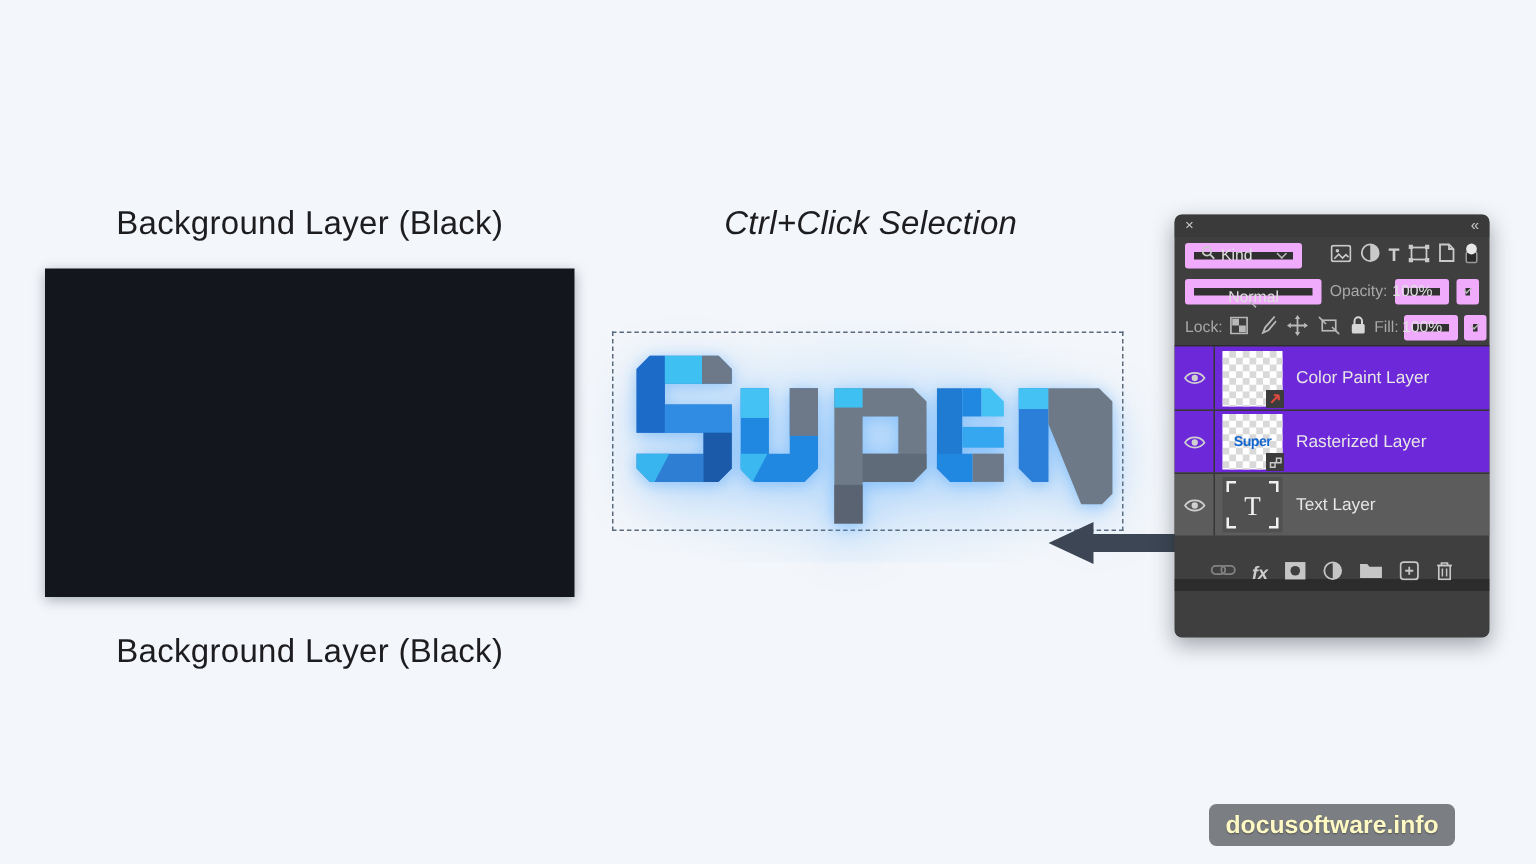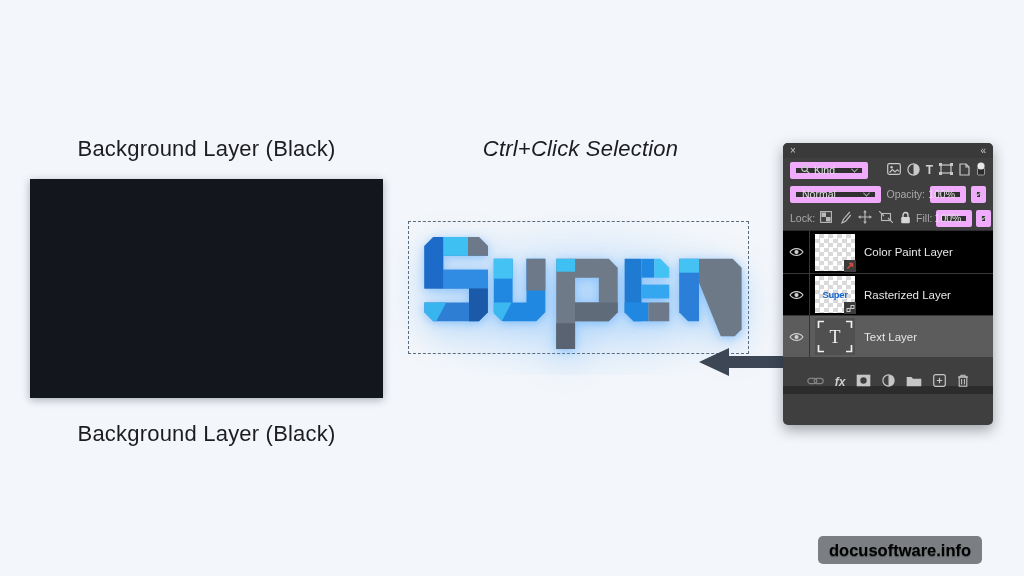--- a/index.html
+++ b/index.html
@@ -38,55 +38,55 @@
   #panel-tabrow { height:23px; background:#2e2e2e; display:flex; align-items:flex-end; }
   #layers-tab { height:21px; background:#464646; padding:0 11px; display:flex; align-items:center;
     font-weight:bold; font-size:11.5px; color:#ececec; border-radius:2px 2px 0 0; }
   #panel-menu { margin-left:auto; margin-right:8px; margin-bottom:6px; }
 
   .panel-row { height:24px; display:flex; align-items:center; padding:0 7px; gap:5px; }
   .darkbox { background:#303030; border:6px solid #f0abfc; border-radius:2px; height:17px;
     display:flex; align-items:center; color:#e0e0e0; }
   #kind-select { width:78px; padding:0 5px; gap:4px; }
   #kind-select .grow { flex:1; font-size:10.5px; }
-  #blend-select { width:106px; padding:0 6px; }
+  #blend-select { width:106px; padding:0 6px;flex-direction:column; }
   #blend-select .grow { flex:1; font-size:10.5px; }
   .value-box { width:36px; padding:0 5px; justify-content:flex-end; font-size:10.5px; }
   .chev-box { width:15px; justify-content:center; }
   .chev { width:5px; height:5px; border-right:1.4px solid #b5b5b5; border-bottom:1.4px solid #b5b5b5;
     transform:rotate(45deg) translate(-1px,-1px); display:inline-block; }
   .dim-label { color:#a9a9a9; font-size:10.5px; }
   .icon-group { margin-left:auto; display:flex; align-items:center; gap:6px; }
   .lock-icons { display:flex; align-items:center; gap:7px; }
   .push-right { margin-left:auto; display:flex; align-items:center; gap:4px; }
 
   #layers-list { border-top:1px solid #2c2c2c; }
-  .layer-row { height:42px; display:flex; align-items:center; background:#000000; border-top:1px solid #383838; }
+  .layer-row { height:42px; display:flex; align-items:center; background:#6d28d9; border-top:1px solid #383838; }
   .layer-row:first-child { border-top:none; }
   .layer-row.selected { background:#5c5c5c; }
   .eye-cell { width:27px; height:100%; display:flex; align-items:center; justify-content:center;
     border-right:1px solid #363636; }
   .thumb { width:40px; height:37px; margin-left:5px; position:relative;
     background-color:#ffffff;
     background-image:conic-gradient(#d9d9d9 90deg, transparent 90deg 180deg, #d9d9d9 180deg 270deg, transparent 270deg);
     background-size:9px 9px; display:flex; align-items:center; justify-content:center; }
   .thumb.dark { background:#505050; }
   .thumb-badge { position:absolute; right:-1px; bottom:-1px; width:12px; height:12px;
     background:#3c3c3c; display:flex; align-items:center; justify-content:center; }
   .mini-super { font-size:9.5px; font-weight:bold; color:#1565cf; letter-spacing:-.4px; }
   .layer-name { margin-left:9px; font-size:11.5px; color:#e6e6e6; }
 
   #panel-footer { height:29px; display:flex; align-items:center; justify-content:center; gap:11px; padding-top:20px; }
   #panel-bottom-strip { height:8px; background:#2c2c2c; }
   .dimmed { opacity:.5; }
 
   
   #watermark { position:absolute; left:806px; top:536px; height:28px; padding:0 11px;
-    background:#7b7e82; border-radius:5px; color:#000000; font-weight:bold; font-size:16.5px;
-    line-height:28px; text-shadow:0 1px 1px rgba(0,0,0,.35);margin-left:12px; }
+    background:#7b7e82; border-radius:5px; color:#fef9c3; font-weight:bold; font-size:16.5px;
+    line-height:28px; text-shadow:0 1px 1px rgba(0,0,0,.35); }
 </style>
 </head>
 <body>
 
 <div id="stage">
 
   <div id="label-top-left" class="diagram-label">Background Layer (Black)</div>
   <div id="label-top-center" class="diagram-label">Ctrl+Click Selection</div>
   <div id="label-bottom-left" class="diagram-label">Background Layer (Black)</div>
 

